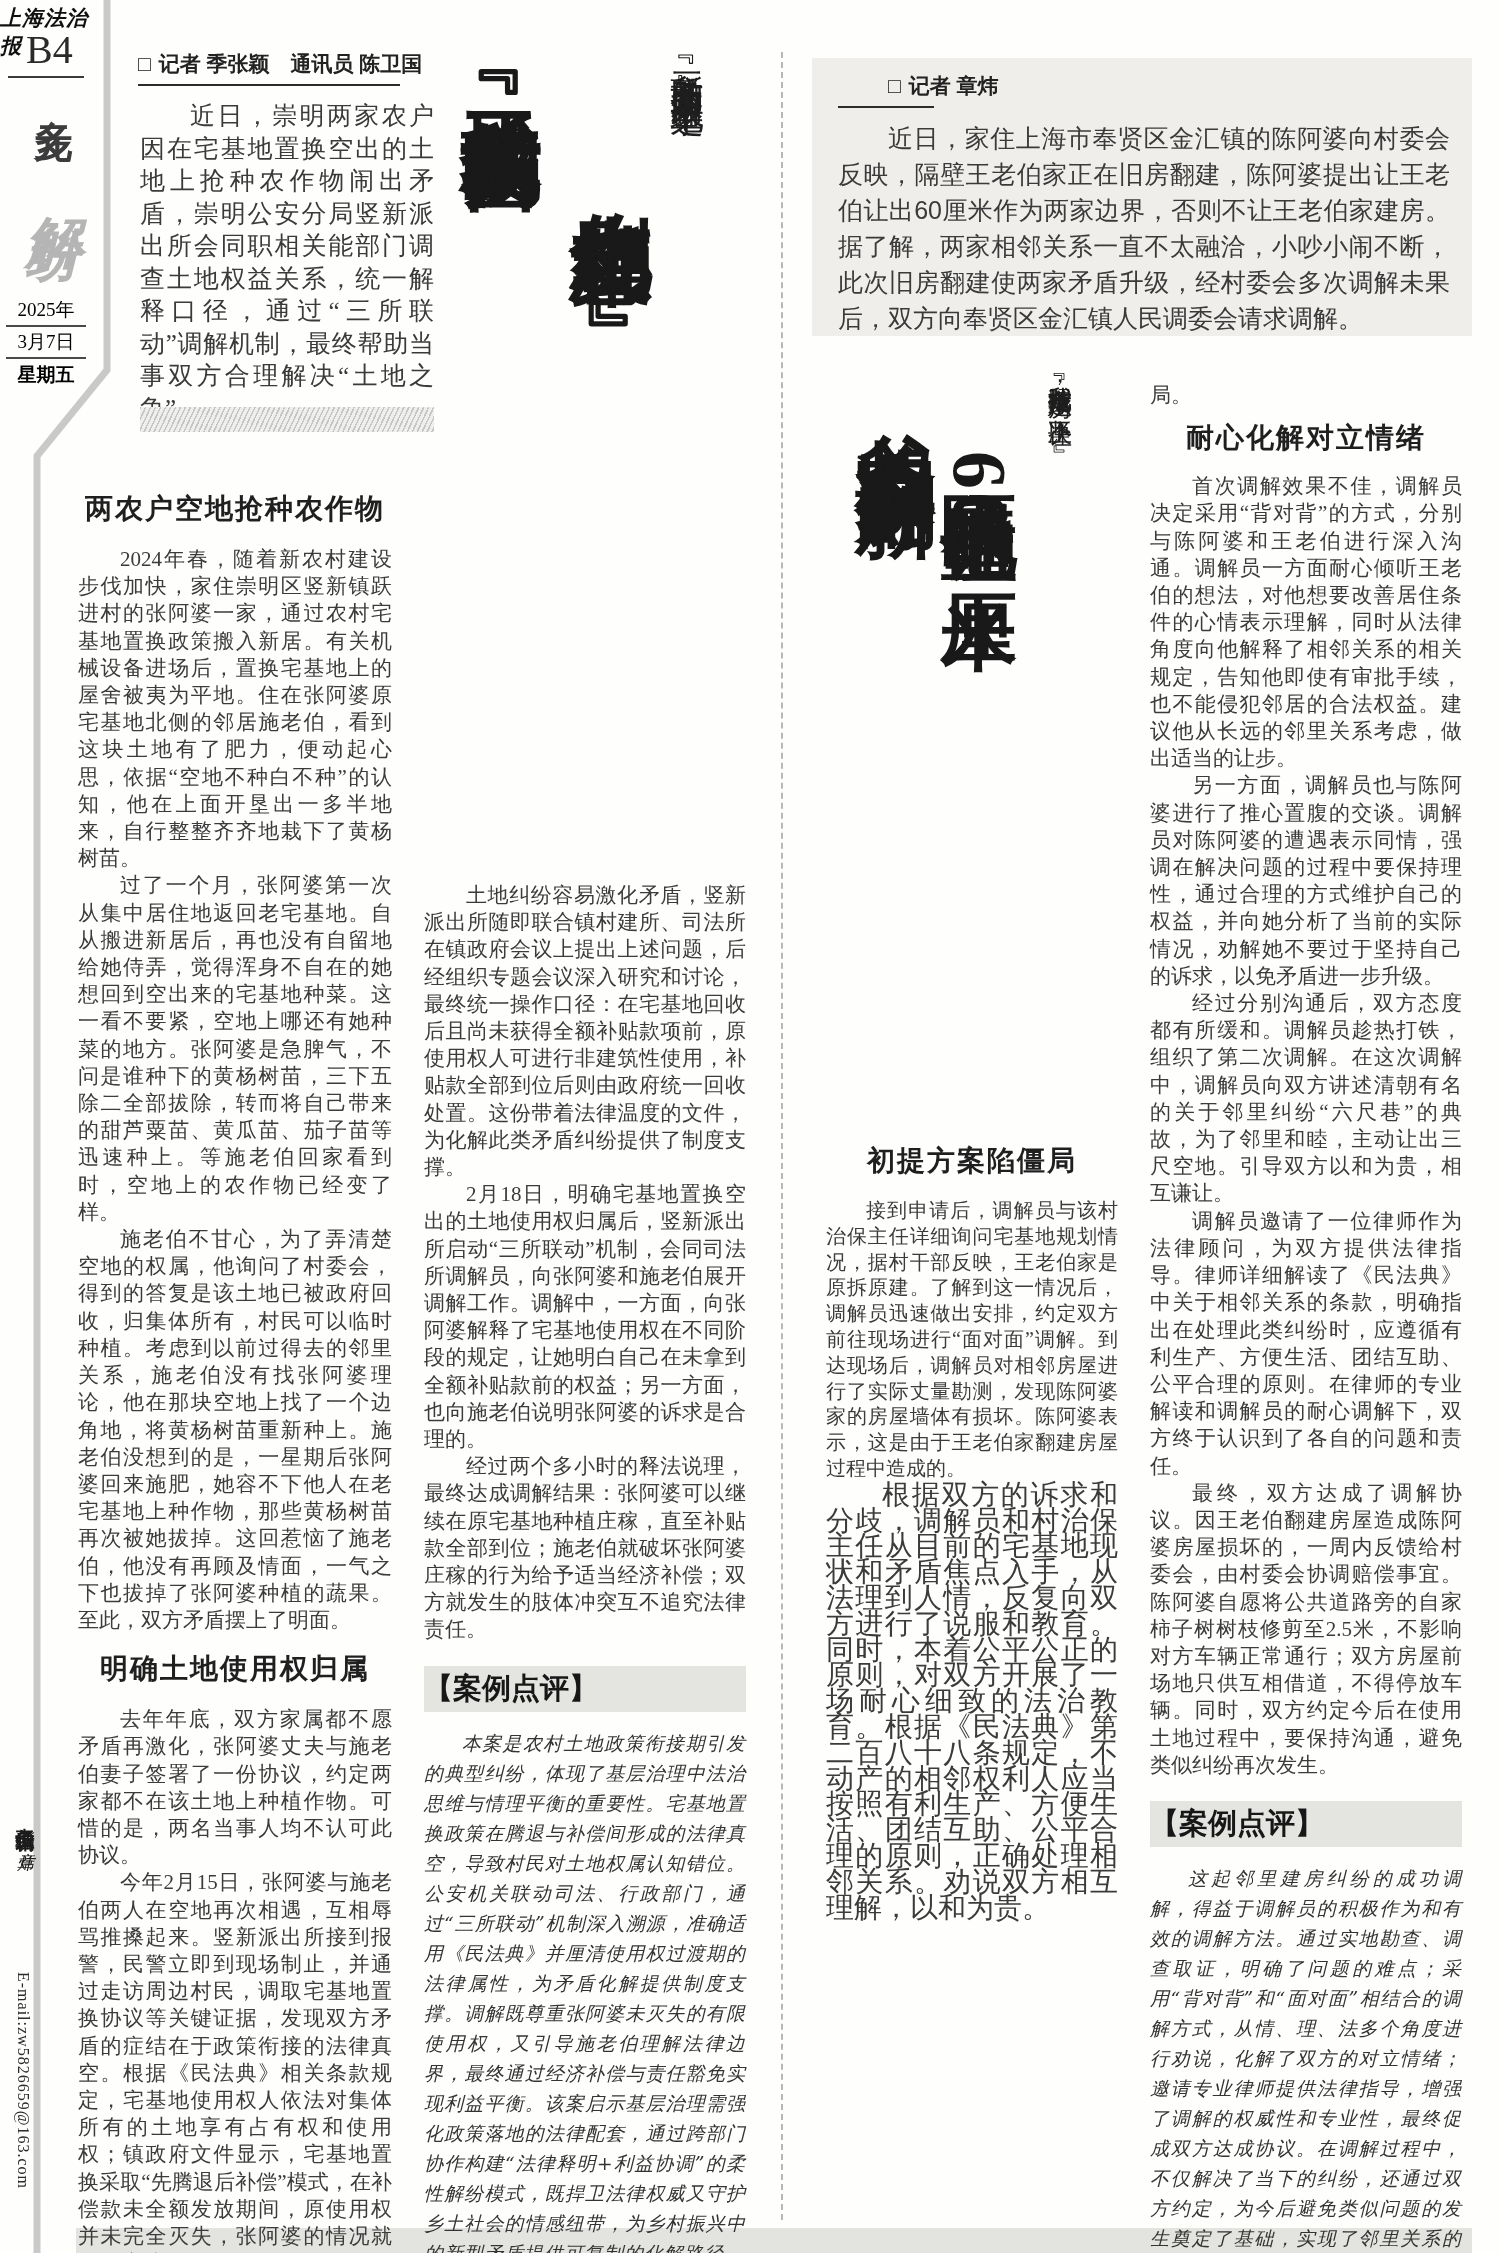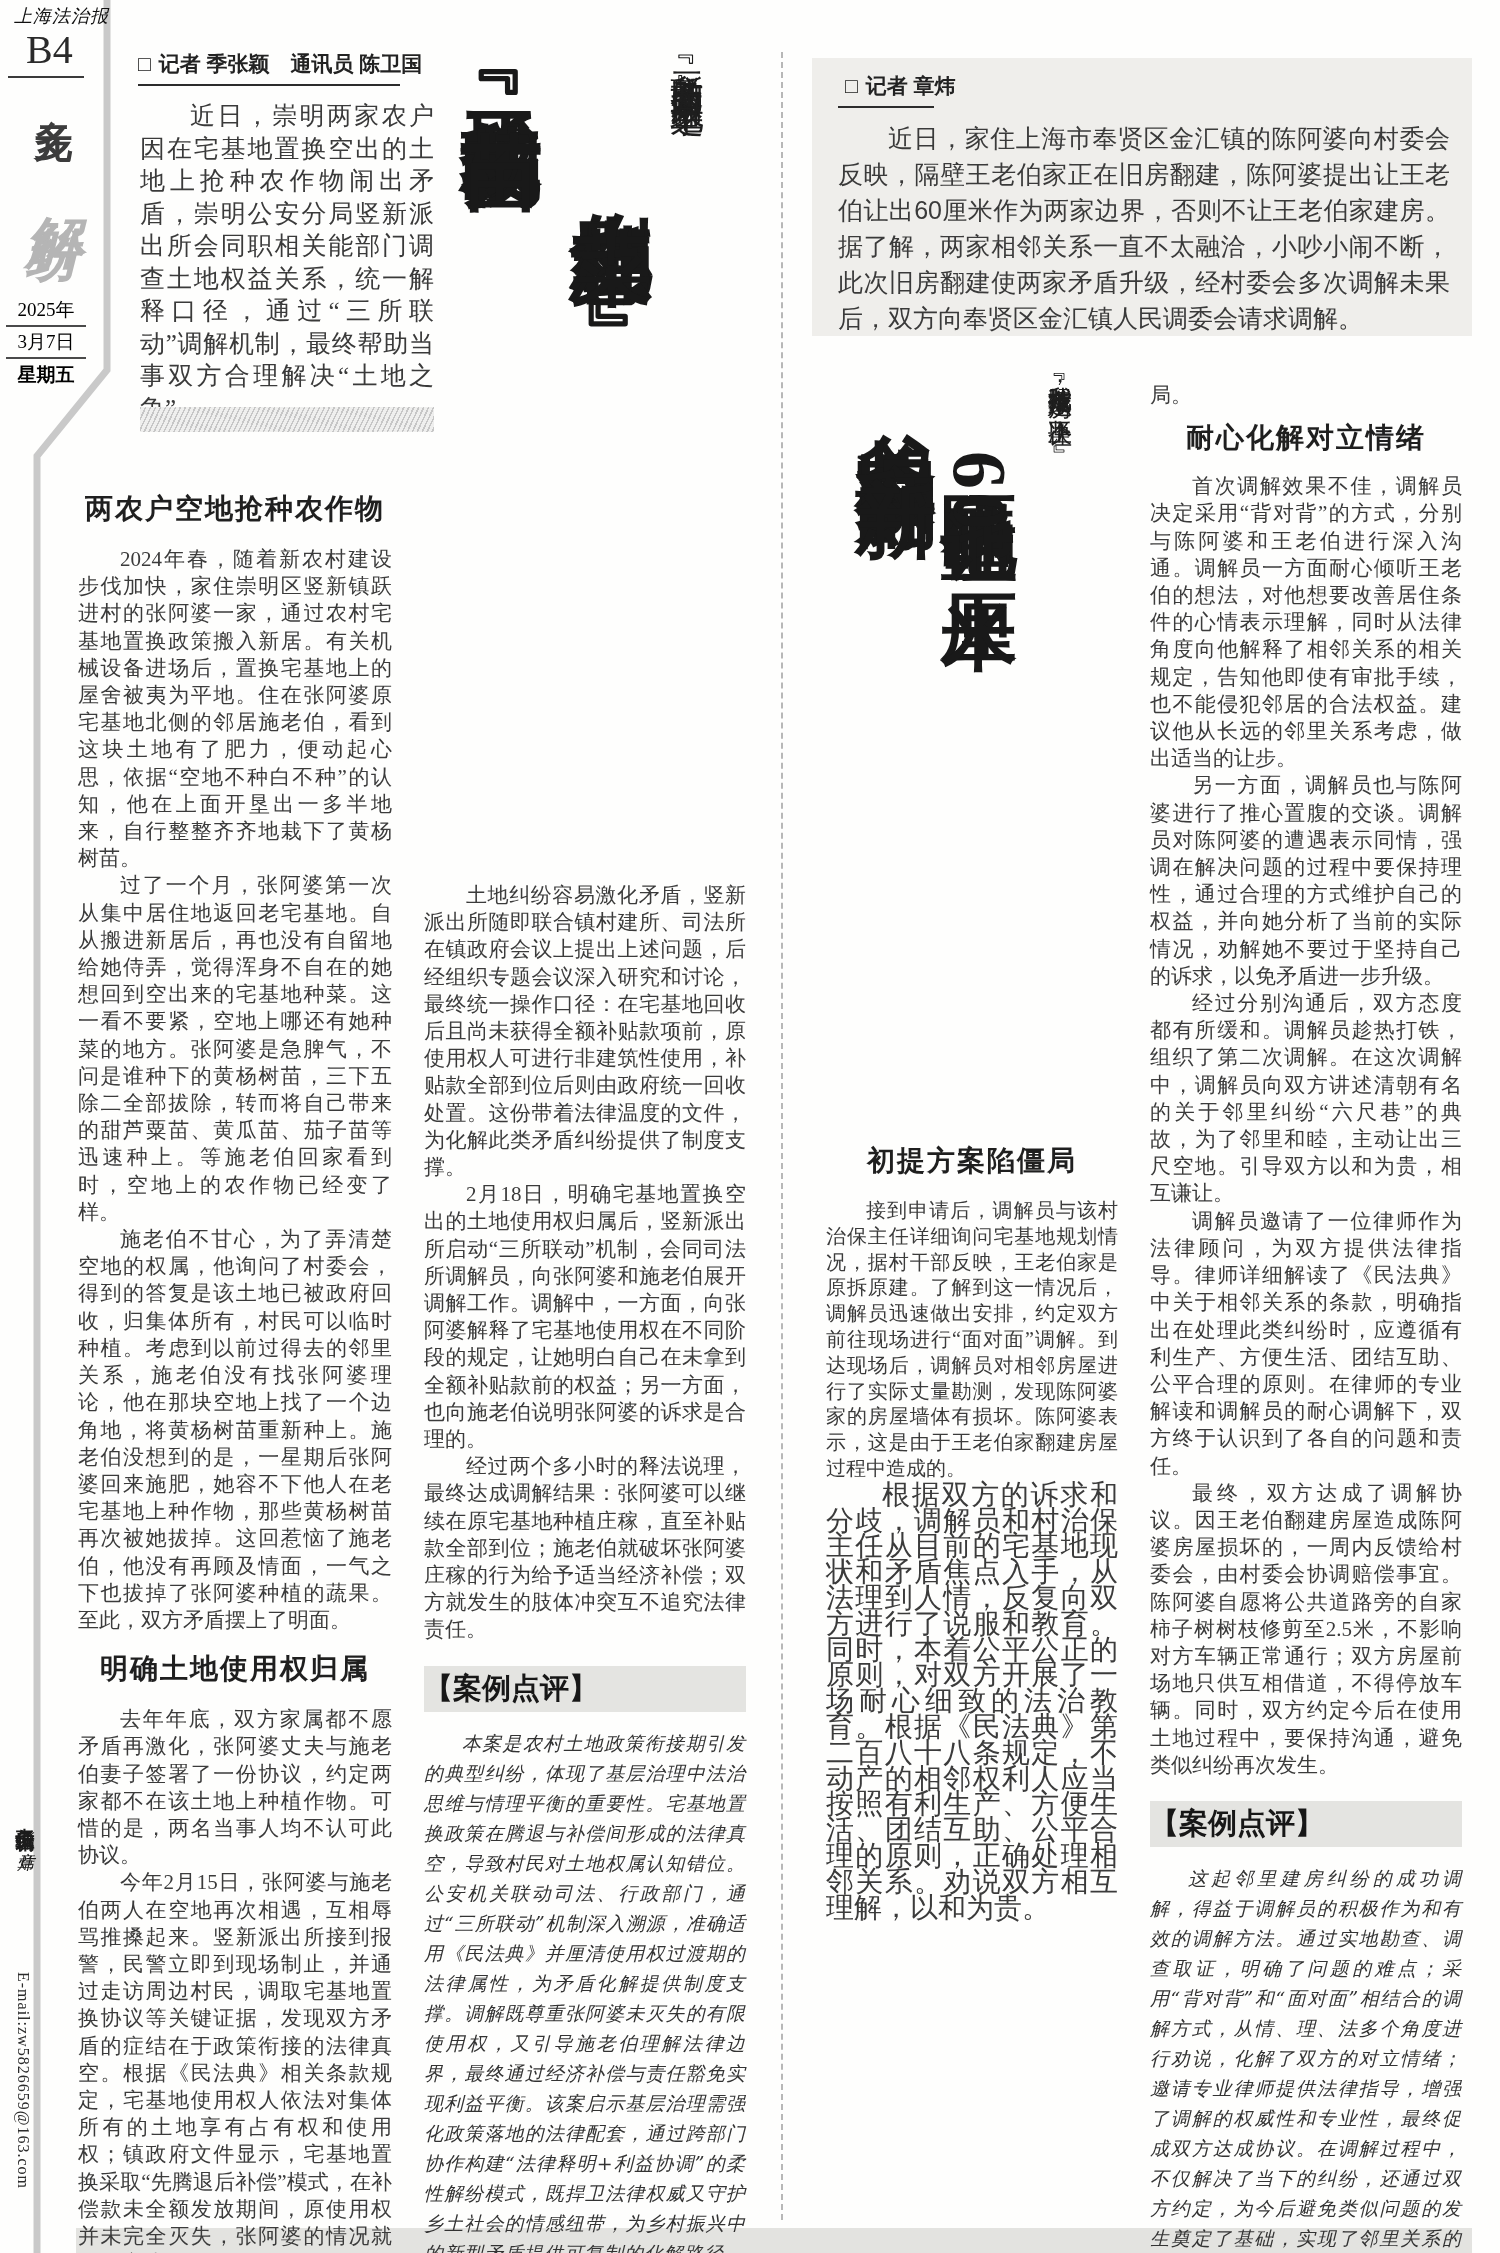--- a/index.html
+++ b/index.html
@@ -5,21 +5,21 @@
   html,body{margin:0;padding:0;}
   body{background:#ffffff;font-family:"Liberation Serif",serif;}
   #page{position:relative;width:1500px;height:2253px;background:#fefefd;overflow:hidden;}
   .v{writing-mode:vertical-rl;text-orientation:mixed;white-space:nowrap;}
   .sans{font-family:"Liberation Sans",sans-serif;}
   .serif{font-family:"Liberation Serif",serif;}
   .kai{font-family:"DejaVu Serif",serif;font-style:italic;}
   .abs{position:absolute;}
 
   
-  .paper-name{left:14px;top:4px;width:100px;font-weight:normal;font-style:italic;font-size:18px;color:#101010;letter-spacing:1px;}
+  .paper-name{left:0;top:4px;width:100px;font-weight:bold;font-style:italic;font-size:21px;color:#101010;letter-spacing:1px;}
   .page-no{left:26px;top:26px;font-size:40px;color:#2a2a2a;font-family:"Liberation Serif",serif;}
   .pageno-rule{left:8px;top:76px;width:76px;height:2px;background:#3a3a3a;}
   .sec-top{left:26px;top:88px;font-size:40px;font-weight:bold;color:#3c3c3c;letter-spacing:6px;}
   .sec-bottom{left:16px;top:172px;font-size:56px;font-weight:bold;font-style:italic;color:#b5b5b5;letter-spacing:10px;}
   .date-block{left:4px;top:298px;width:84px;text-align:center;color:#000000;}
   .date-block .dline{font-size:19px;line-height:24px;}
   .date-block .drule{border-top:2px solid #4a4a4a;margin:3px 2px;}
   .date-block .dweek{font-weight:bold;font-family:"Liberation Sans",sans-serif;font-size:19px;}
   .editor{left:12px;top:1812px;font-size:19px;color:#1c1c1c;letter-spacing:2px;}
   .editor .ed-label{font-family:"Liberation Sans",sans-serif;font-weight:bold;}
@@ -99,21 +99,21 @@
 
   <div class="abs bodycol" style="left:424px;top:882px;width:322px;">
     <p>土地纠纷容易激化矛盾，竖新派出所随即联合镇村建所、司法所在镇政府会议上提出上述问题，后经组织专题会议深入研究和讨论，最终统一操作口径：在宅基地回收后且尚未获得全额补贴款项前，原使用权人可进行非建筑性使用，补贴款全部到位后则由政府统一回收处置。这份带着法律温度的文件，为化解此类矛盾纠纷提供了制度支撑。</p>
     <p>2月18日，明确宅基地置换空出的土地使用权归属后，竖新派出所启动“三所联动”机制，会同司法所调解员，向张阿婆和施老伯展开调解工作。调解中，一方面，向张阿婆解释了宅基地使用权在不同阶段的规定，让她明白自己在未拿到全额补贴款前的权益；另一方面，也向施老伯说明张阿婆的诉求是合理的。</p>
     <p>经过两个多小时的释法说理，最终达成调解结果：张阿婆可以继续在原宅基地种植庄稼，直至补贴款全部到位；施老伯就破坏张阿婆庄稼的行为给予适当经济补偿；双方就发生的肢体冲突互不追究法律责任。</p>
     <div class="review-bar">【案例点评】</div>
     <div class="review-text kai">本案是农村土地政策衔接期引发的典型纠纷，体现了基层治理中法治思维与情理平衡的重要性。宅基地置换政策在腾退与补偿间形成的法律真空，导致村民对土地权属认知错位。公安机关联动司法、行政部门，通过“三所联动”机制深入溯源，准确适用《民法典》并厘清使用权过渡期的法律属性，为矛盾化解提供制度支撑。调解既尊重张阿婆未灭失的有限使用权，又引导施老伯理解法律边界，最终通过经济补偿与责任豁免实现利益平衡。该案启示基层治理需强化政策落地的法律配套，通过跨部门协作构建“法律释明+利益协调”的柔性解纷模式，既捍卫法律权威又守护乡土社会的情感纽带，为乡村振兴中的新型矛盾提供可复制的化解路径。</div>
   </div>
 
   <div class="abs graybox" style="left:812px;top:58px;width:660px;height:278px;"></div>
-  <div class="abs byline" style="left:845px;top:72px;">
+  <div class="abs byline" style="left:888px;top:72px;">
     <span class="sq">□</span><span>记者 章炜</span>
   </div>
   <div class="abs byline-rule" style="left:838px;top:106px;width:96px;"></div>
   <div class="abs intro sans" style="left:838px;top:120px;width:612px;line-height:36px;">
     <p>近日，家住上海市奉贤区金汇镇的陈阿婆向村委会反映，隔壁王老伯家正在旧房翻建，陈阿婆提出让王老伯让出60厘米作为两家边界，否则不让王老伯家建房。据了解，两家相邻关系一直不太融洽，小吵小闹不断，此次旧房翻建使两家矛盾升级，经村委会多次调解未果后，双方向奉贤区金汇镇人民调委会请求调解。</p>
   </div>
 
   <div class="abs v headline-big serif" style="left:840px;top:366px;letter-spacing:7px;">爷叔家旧房翻新</div>
   <div class="abs v headline-big serif" style="left:928px;top:436px;font-size:76px;">隔壁叫他让60厘米</div>
   <div class="abs v headline-kicker serif" style="left:1044px;top:366px;font-size:24px;letter-spacing:1px;">『我按照审批手续建房，坚决不让！』</div>

